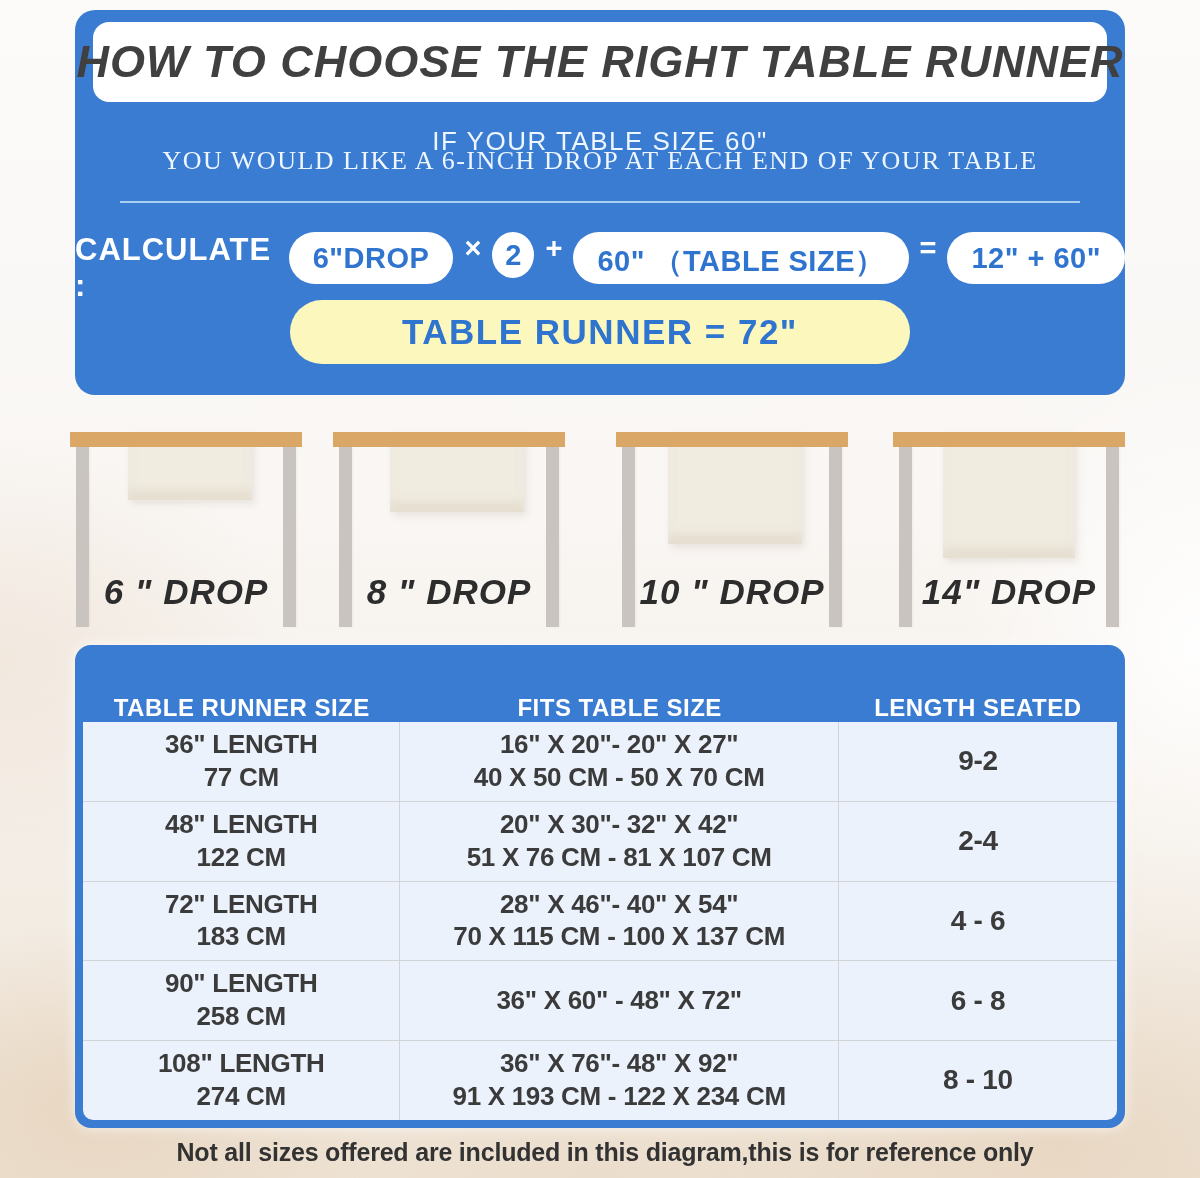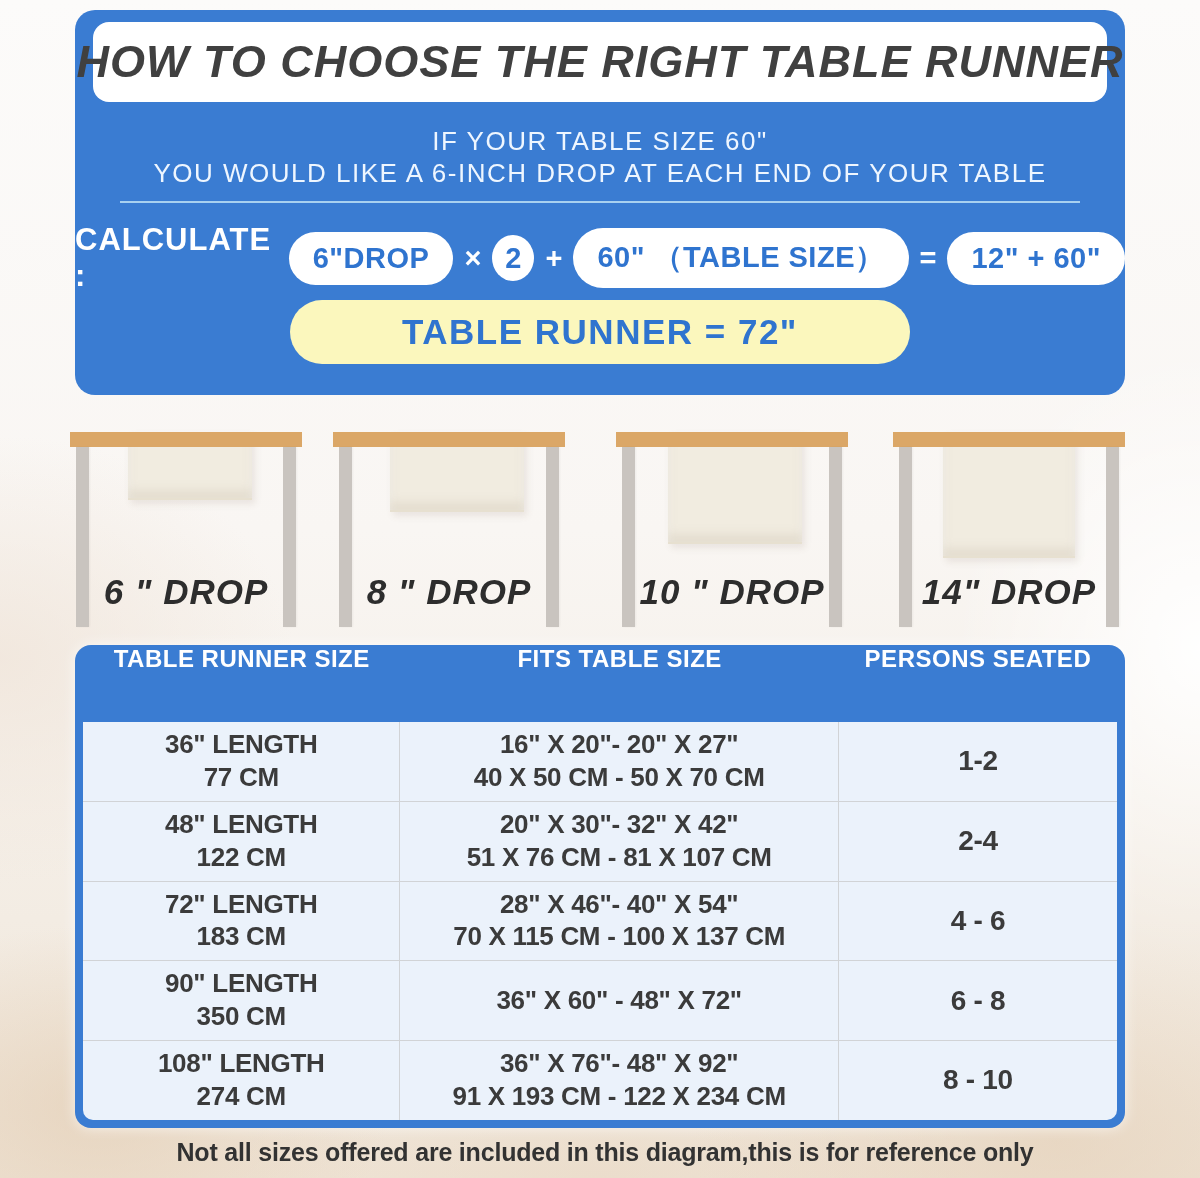--- a/index.html
+++ b/index.html
@@ -19,25 +19,25 @@
   
   .top-panel{ position:absolute; left:75px; top:10px; width:1050px; height:385px;
     background:#3a7cd2; border-radius:20px; }
   .title-box{ position:absolute; left:18px; right:18px; top:12px; height:80px;
     background:#ffffff; border-radius:16px; display:flex; align-items:center; justify-content:center; }
   .title-box h1{ font-size:45px; font-weight:bold; font-style:italic; color:#404040;
     letter-spacing:1px; white-space:nowrap; }
   .sub{ position:absolute; left:0; width:100%; text-align:center; color:#eef6ff;
     font-size:26px; letter-spacing:1.5px; font-weight:400; }
   .sub.line1{ top:116px; }
-  .sub.line2{ top:148px; }
+  .sub.line2{ top:136px;font-family:Liberation Serif, serif; }
   .divider{ position:absolute; top:191px; left:45px; right:45px; height:2px;
     background:rgba(205,238,250,.75); }
   .calc-row{ position:absolute; top:222px; left:0; right:0; height:52px;
-    display:flex; align-items:center; justify-content:center; gap:11px; }
+    display:flex; justify-content:center; gap:11px; }
   .calc-label{ color:#ffffff; font-weight:bold; font-size:31px; letter-spacing:1px; margin-right:4px; }
   .pill{ background:#ffffff; color:#2f74cf; font-weight:bold; font-size:29px;
     padding:10px 24px; border-radius:30px; letter-spacing:.5px; white-space:nowrap; }
   .op{ color:#ffffff; font-size:29px; font-weight:bold; }
   .circle{ background:#ffffff; color:#2f74cf; width:46px; height:46px; border-radius:50%;
     display:flex; align-items:center; justify-content:center; font-weight:bold; font-size:29px; }
   .result-pill{ position:absolute; top:290px; left:50%; transform:translateX(-50%);
     width:620px; height:64px; background:#fbf7bd; border-radius:32px;
     display:flex; align-items:center; justify-content:center;
     color:#2f74cf; font-weight:bold; font-size:35px; letter-spacing:1.5px; }
@@ -58,21 +58,21 @@
   .f2 .runner{ left:57px; width:134px; height:80px; }
   .f3 .runner{ left:52px; width:134px; height:112px; }
   .f4 .runner{ left:50px; width:132px; height:126px; }
   .drop-label{ position:absolute; top:140px; width:100%; text-align:center;
     font-size:35px; font-weight:bold; font-style:italic; color:#2d2d2d; letter-spacing:1px; }
 
   
   .size-panel{ position:absolute; left:75px; top:645px; width:1050px; height:483px;
     background:#3a7cd2; border-radius:16px; box-shadow:0 0 14px rgba(255,255,255,.7); }
   .chart-head{ position:absolute; top:0; left:8px; right:8px; height:77px;
-    display:flex; align-items:flex-start; color:#ffffff; font-weight:bold; font-size:24px; letter-spacing:.5px; }
+    display:flex; align-items:flex-end; color:#ffffff; font-weight:bold; font-size:24px; letter-spacing:.5px; }
   .chart-head .col{ text-align:center; }
   .col.c1{ width:30.7%; } .col.c2{ width:42.4%; } .col.c3{ width:26.9%; }
   .chart-body{ position:absolute; left:8px; right:8px; top:77px; bottom:8px;
     background:rgba(255,255,255,.9); border-radius:0 0 10px 10px;
     display:flex; flex-direction:column; overflow:hidden; }
   .trow{ flex:1; display:flex; }
   .trow + .trow{ border-top:1px solid rgba(150,140,130,.3); }
   .cell{ display:flex; flex-direction:column; justify-content:center; align-items:center;
     gap:3px; font-weight:bold; color:#3b3b3b; font-size:26px; line-height:1.15; letter-spacing:-.3px; }
   .cell.c1{ width:30.7%; border-right:1px solid rgba(150,140,130,.3); }
@@ -143,35 +143,35 @@
       <div class="leg right"></div>
       <div class="drop-label">14" DROP</div>
     </div>
 
   </section>
 
   <section class="size-panel">
     <div class="chart-head">
       <span class="col c1">TABLE RUNNER SIZE</span>
       <span class="col c2">FITS TABLE SIZE</span>
-      <span class="col c3">PERSONS SEATED</span>
+      <span class="col c3">LENGTH SEATED</span>
     </div>
     <div class="chart-body">
 
       <div class="trow">
         <div class="cell c1">
           <div>36" LENGTH</div>
           <div>77 CM</div>
         </div>
         <div class="cell c2">
           <div>16" X 20"- 20" X 27"</div>
           <div>40 X 50 CM - 50 X 70 CM</div>
         </div>
         <div class="cell c3">
-          <div>1-2</div>
+          <div>9-2</div>
         </div>
       </div>
 
       <div class="trow">
         <div class="cell c1">
           <div>48" LENGTH</div>
           <div>122 CM</div>
         </div>
         <div class="cell c2">
           <div>20" X 30"- 32" X 42"</div>
@@ -192,21 +192,21 @@
           <div>70 X 115 CM - 100 X 137 CM</div>
         </div>
         <div class="cell c3">
           <div>4 - 6</div>
         </div>
       </div>
 
       <div class="trow">
         <div class="cell c1">
           <div>90" LENGTH</div>
-          <div>350 CM</div>
+          <div>258 CM</div>
         </div>
         <div class="cell c2">
           <div>36" X 60" - 48" X 72"</div>
         </div>
         <div class="cell c3">
           <div>6 - 8</div>
         </div>
       </div>
 
       <div class="trow">

